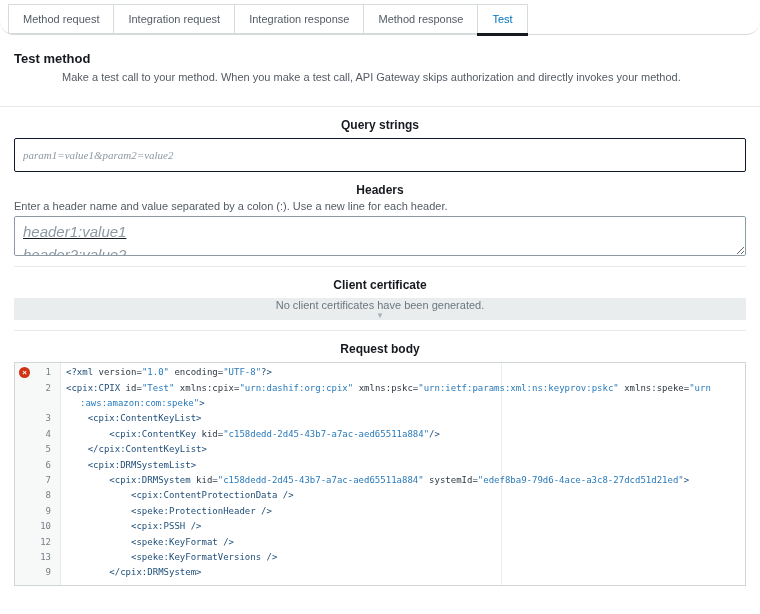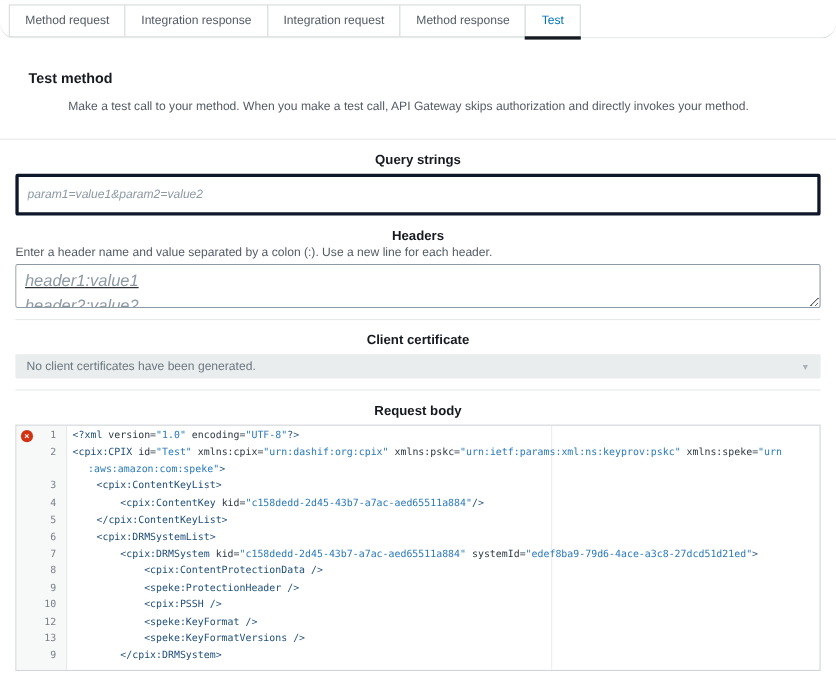--- a/index.html
+++ b/index.html
@@ -17,44 +17,44 @@
     padding:8px 14px; font-size:11px; color:#545b64; cursor:pointer; white-space:nowrap; z-index:1;
   }
   .tab.active { color:var(--accent,#0073bb); z-index:2; }
   .tab.active::after {
     content:""; position:absolute; left:-1px; right:-1px; bottom:-3px; height:3px;
     background:var(--tab-underline,#16191f);
   }
 
   
   .intro { padding:16px 14px 12px; }
-  .intro h1 { margin:12px; font-size:13px; font-weight:700; }
+  .intro h1 { margin:0; font-size:13px; font-weight:700; }
   .desc { margin:4px 0 0; font-size:11px; color:#545b64; line-height:1.3;padding-left:48px; }
 
   .divider { border:none; border-top:1px solid #e6e9e9; margin:10px 0 0; }
 
   .content { padding:0 14px; }
   .sec-label { display:block; font-size:12px; font-weight:700; margin:11px 0 6px;text-align:center; }
   .sub-desc  { margin:-3px 0 4px; font-size:11px; color:#545b64; }
 
   .text-input {
-    display:block; width:100%; height:23px; border:3px solid #0f172a; border-radius:2px;
-    padding:16px 8px; font-size:11px; font-family:Liberation Sans, sans-serif; color:#16191f; background:#fff;
+    display:block; width:100%; height:23px; border:1px solid #0f172a; border-radius:2px;
+    padding:16px 8px; font-size:11px; font-family:Liberation Serif, serif; color:#16191f; background:#fff;
   }
   .text-area {
     display:block; width:100%; height:40px; border:1px solid #8d99a3; border-radius:2px;
     padding:4px 8px; font-size:15px; line-height:1.5;
     font-family:"Liberation Sans",sans-serif; color:#16191f;text-decoration:underline;
   }
   .text-input::placeholder, .text-area::placeholder { color:#8d99a3; font-style:italic; opacity:1; }
 
   .select {
-    display:flex; align-items:center; justify-content:space-between; height:22px;
+    display:flex; align-items:center; justify-content:center; height:22px;
     background:var(--disabled-bg,#eaeded); color:#6b7780; font-size:11px; padding:0 10px;
-    border-radius:1px; cursor:default;
+    border-radius:1px; cursor:default;flex-direction:column;
   }
   .caret { font-size:8px; color:#a7b1b7; }
 
   
   .editor {
     position:relative; margin:5px 0 0; border:1px solid #d0d5d9; background:#fff;
     padding:2px 0 4px; overflow:hidden;
   }
   .gutter-col { position:absolute; left:0; top:0; bottom:0; width:46px; background:#f7f8f8; border-right:1px solid #e7e9ea; }
   .print-margin { position:absolute; top:0; bottom:0; left:486px; width:1px; background:#ebedee; }
@@ -70,22 +70,22 @@
     position:absolute; left:4px; top:2px; width:11px; height:11px; border-radius:50%;
     background:var(--error,#d13212); color:#fff; text-align:center;
     font:700 8px/11px "Liberation Sans",sans-serif;
   }
 </style>
 </head>
 <body>
 
 <nav class="tabbar" id="tabbar">
     <div class="tab">Method request</div>
+    <div class="tab">Integration request</div>
     <div class="tab">Integration response</div>
-    <div class="tab">Integration request</div>
     <div class="tab">Method response</div>
     <div class="tab active">Test</div>
   </nav>
 
 <section class="intro">
   <h1>Test method</h1>
   <p class="desc">Make a test call to your method. When you make a test call, API Gateway skips authorization and directly invokes your method.</p>
 </section>
 
 <hr class="divider">

